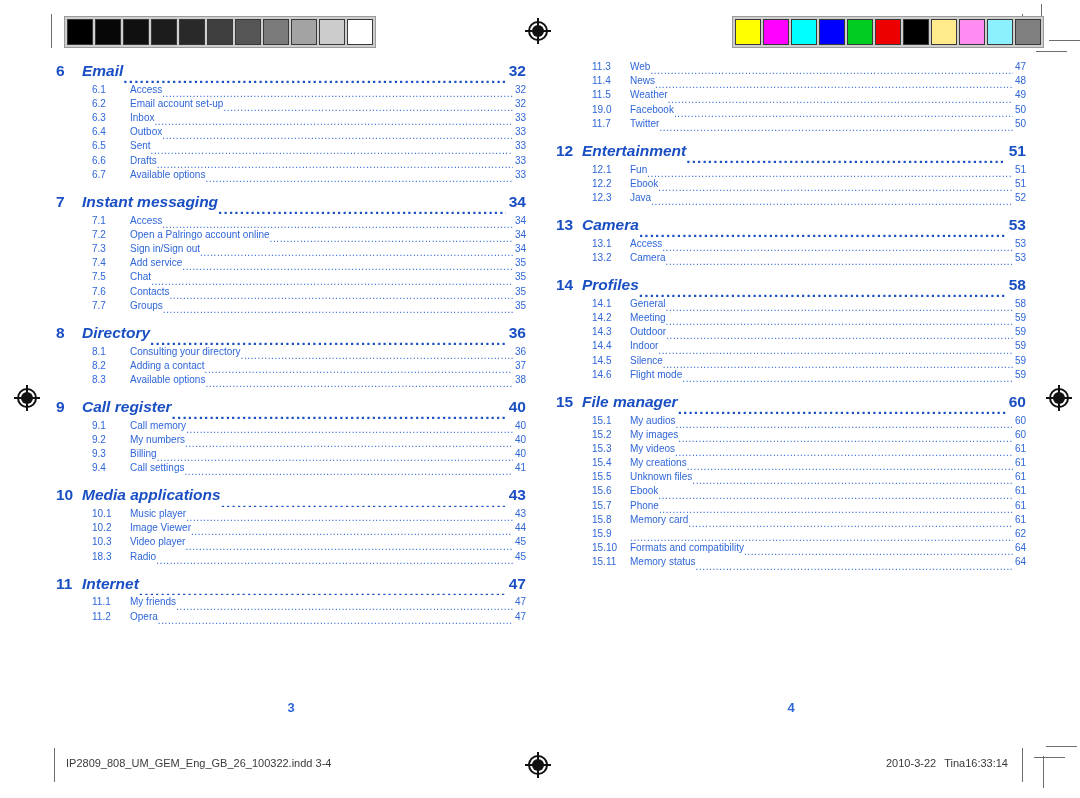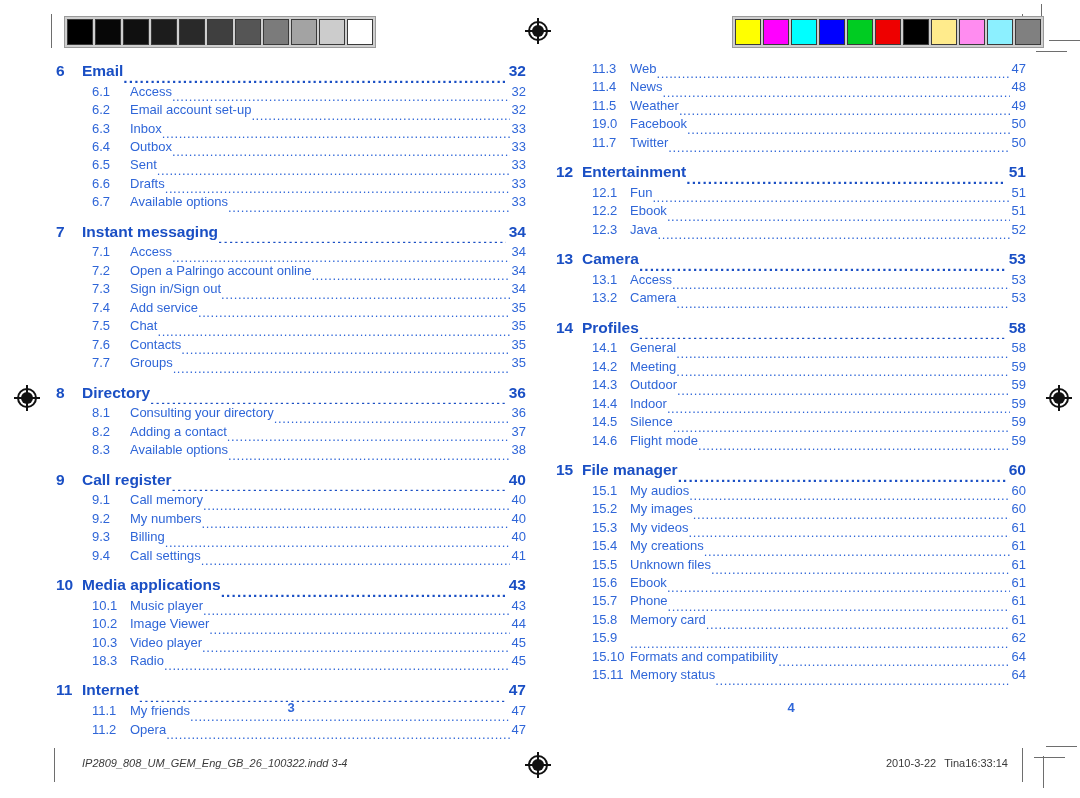--- a/index.html
+++ b/index.html
@@ -60,28 +60,28 @@
 
   
   .toc-row.lv1 {
     color:#1a4fc4;
     font-weight:bold;
     font-size:15.5px;
     line-height:1.46;
     margin-top:9px;
   }
   .toc-row.lv1 .num   { width:26px; flex:0 0 26px; }
-  .toc-row.lv1 .label { flex:0 0 auto; }
+  .toc-row.lv1 .label { flex:0 0 auto;font-style:italic; }
   .toc-row.lv1 .pg    { flex:0 0 auto; padding-left:3px; }
 
   
   .toc-row.lv2 {
     color:#2f66d8;
     font-weight:normal;
-    font-size:13px;
+    font-size:10px;
     line-height:1.42;
     padding-left:36px;
   }
   .toc-row.lv2 .num   { width:38px; flex:0 0 38px; }
   .toc-row.lv2 .label { flex:0 0 auto; }
   .toc-row.lv2 .pg    { flex:0 0 auto; padding-left:2px; }
 
   
   .leader {
     flex:1 1 auto;
@@ -117,21 +117,21 @@
 
   
   .slug {
     position:absolute;
     top:757px;
     font-family:"Liberation Sans", sans-serif;
     font-size:11px;
     color:#3a3a3a;
     white-space:nowrap;
   }
-  .slug-left  { left:82px;font-style:italic; }
+  .slug-left  { left:66px; }
   .slug-right { left:886px; }
   .slug-right .sp { display:inline-block; width:8px; }
 </style>
 </head>
 <body>
 
 <div class="crop-line-v" style="left:51px; top:14px; height:34px;"></div>
 <div class="crop-line-v" style="left:1022px; top:14px; height:34px;"></div>
 <div class="crop-line-v" style="left:1041px; top:4px; height:34px;"></div>
 <div class="crop-line-h" style="left:1049px; top:40px; width:31px;"></div>

